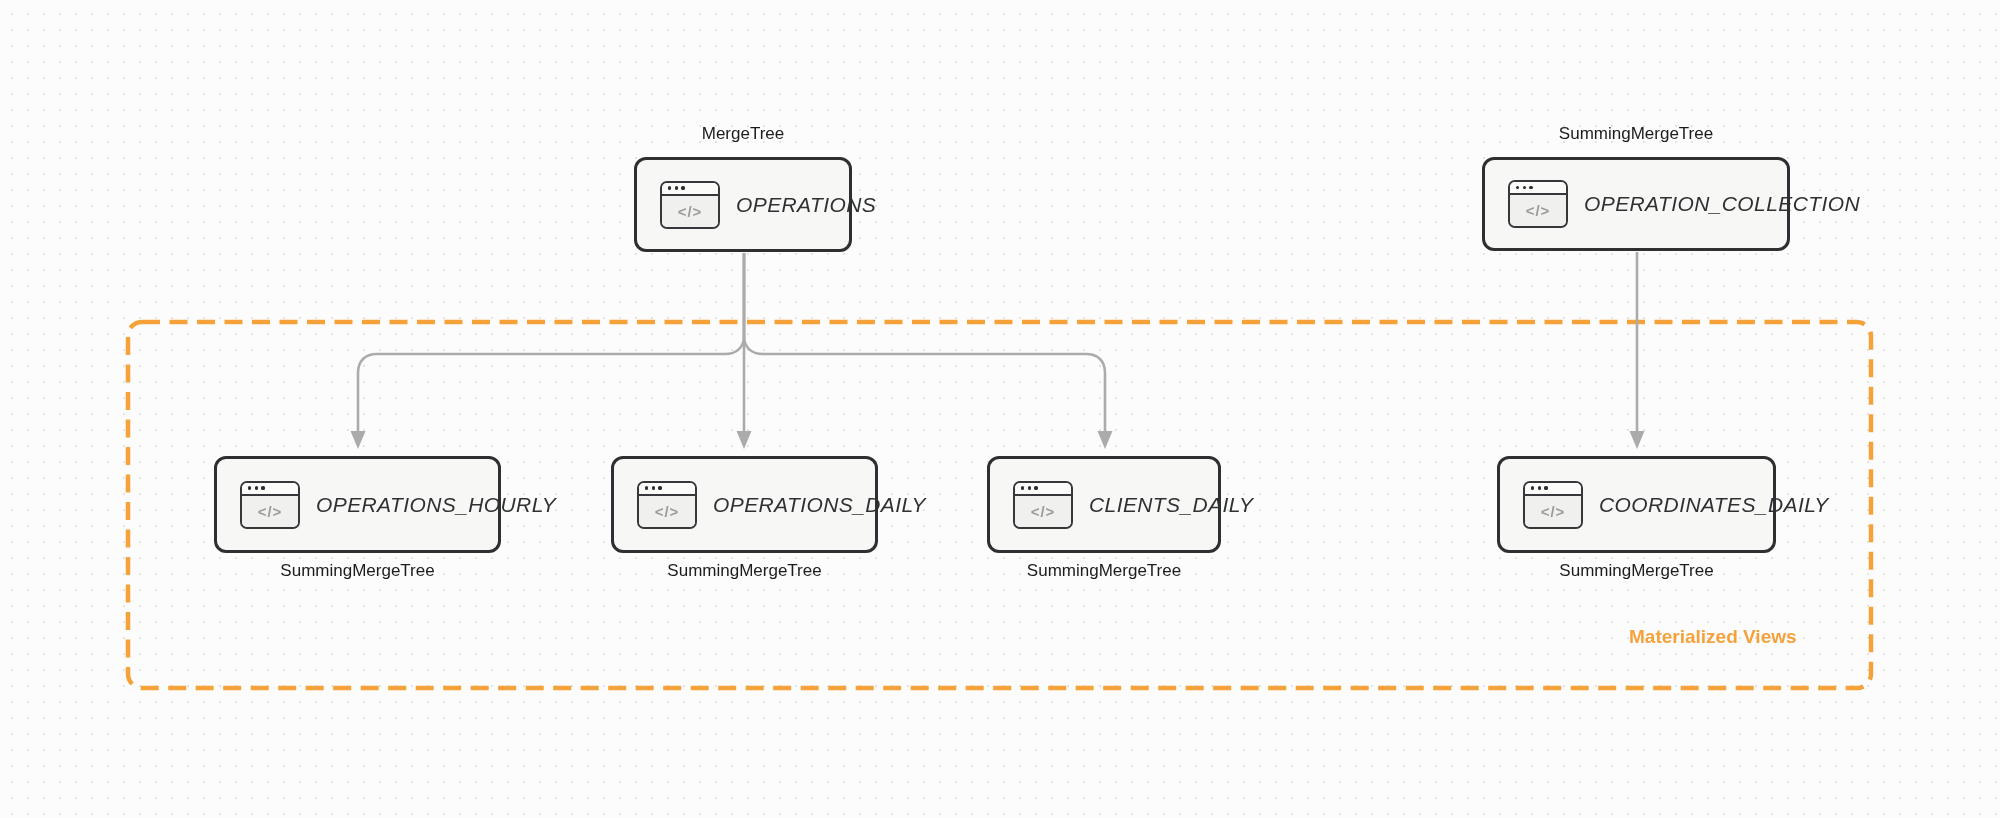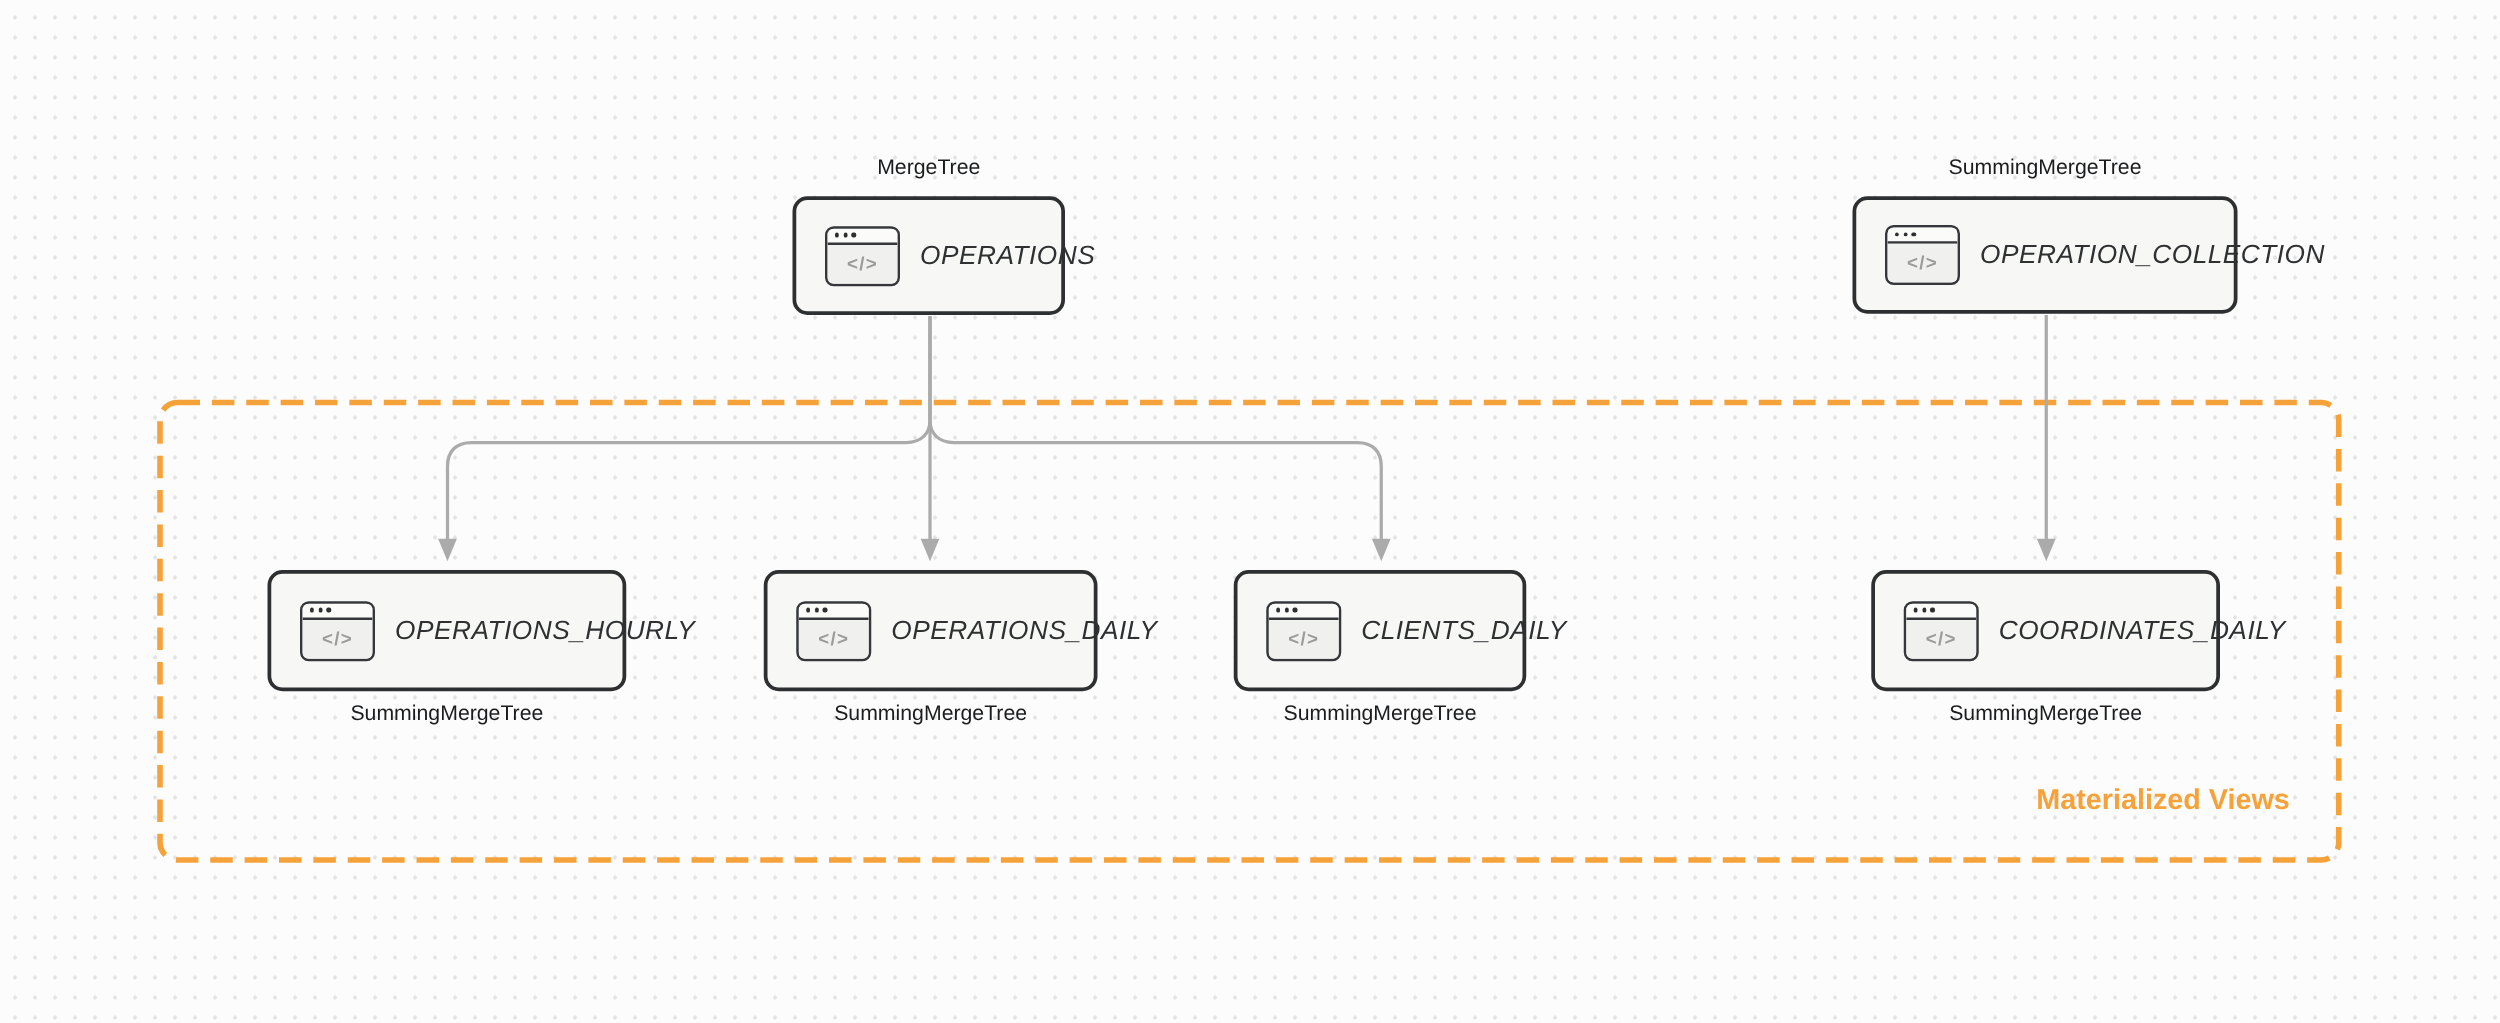--- a/index.html
+++ b/index.html
@@ -100,21 +100,21 @@
     text-align: center;
     font-size: 17px;
     color: #1b1c1e;
     line-height: 22px;
     white-space: nowrap;
   }
   .group-label {
     position: absolute;
     left: 1629px;
     top: 626px;
-    font-size: 23px;
+    font-size: 19px;
     font-weight: 600;
     color: #f6a23b;
     white-space: nowrap;
   }
   
   .n-operations            { left: 634px;  top: 157px; width: 218px; height: 95px; }
   .n-operation-collection  { left: 1482px; top: 157px; width: 308px; height: 94px; }
   .n-operations-hourly     { left: 214px;  top: 456px; width: 287px; height: 97px; }
   .n-operations-daily      { left: 611px;  top: 456px; width: 267px; height: 97px; }
   .n-clients-daily         { left: 987px;  top: 456px; width: 234px; height: 97px; }

